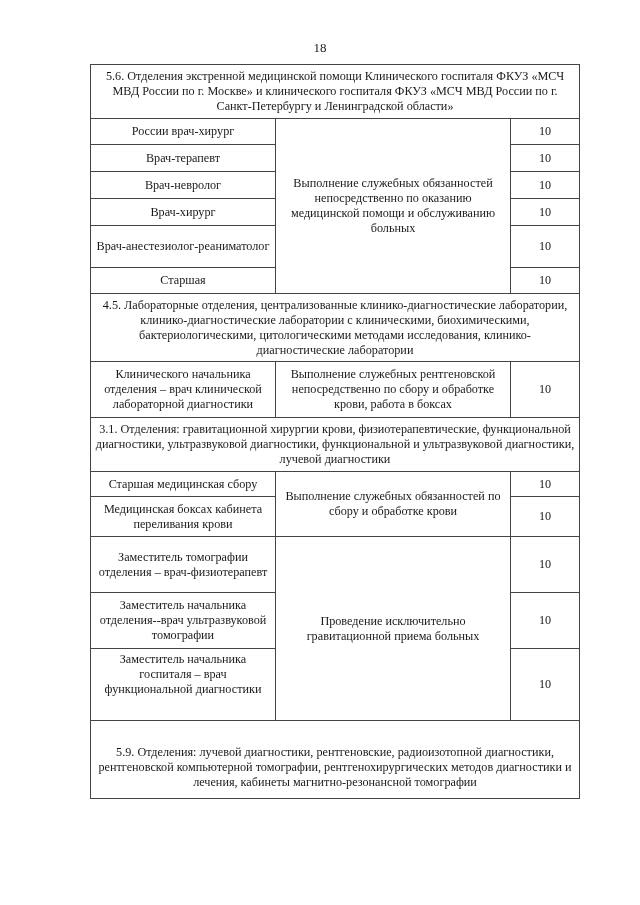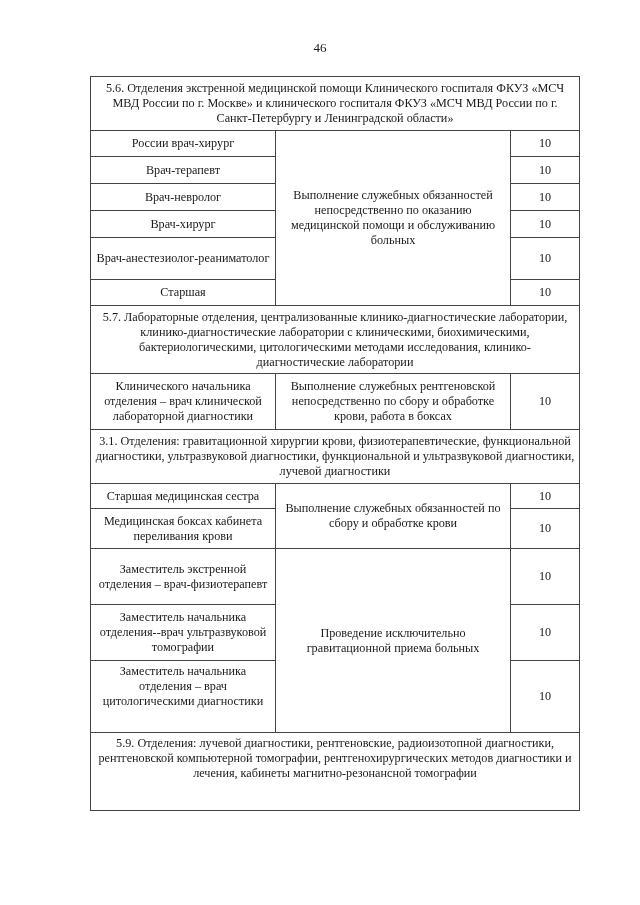--- a/index.html
+++ b/index.html
@@ -1,27 +1,27 @@
 <!DOCTYPE html>
 <html><head>
 <meta charset="utf-8">
 <style>
   html, body { margin:0; padding:0; background:#ffffff; }
   body { width:640px; height:905px; position:relative; font-family:"Liberation Serif","DejaVu Serif",serif; color:#1a1a1a; }
   .page-num { position:absolute; top:40px; left:0; width:640px; text-align:center; font-size:13px; }
-  table.doc { position:absolute; left:90px; top:76px; width:489px; border-collapse:collapse; table-layout:fixed; font-size:12.2px; line-height:15px; }
+  table.doc { position:absolute; left:90px; top:64px; width:489px; border-collapse:collapse; table-layout:fixed; font-size:12.2px; line-height:15px; }
   table.doc td { border:1px solid #444; text-align:center; vertical-align:middle; padding:2px 4px; }
   td.sec { padding:5px 6px; }
   td.val { vertical-align:top; padding-top:5px; }
   col.c1 { width:185px; } col.c2 { width:235px; } col.c3 { width:69px; }
 </style>
 </head>
 <body>
 
-<div class="page-num">46</div>
+<div class="page-num">18</div>
 
 <table class="doc">
   <colgroup>
       <col class="c1">
       <col class="c2">
       <col class="c3">
     </colgroup>
 
   <tbody>
       <tr style="height:54px">
@@ -47,51 +47,51 @@
   <tr style="height:42px">
     <td>Врач-анестезиолог-реаниматолог</td>
     <td class="val">10</td>
   </tr>
   <tr style="height:26px">
     <td>Старшая</td>
     <td class="val">10</td>
   </tr>
 
   <tr style="height:68px">
-    <td class="sec" colspan="3">5.7. Лабораторные отделения, централизованные клинико-диагностические лаборатории, клинико-диагностические лаборатории с клиническими, биохимическими, бактериологическими, цитологическими методами исследования, клинико-диагностические лаборатории</td>
+    <td class="sec" colspan="3">4.5. Лабораторные отделения, централизованные клинико-диагностические лаборатории, клинико-диагностические лаборатории с клиническими, биохимическими, бактериологическими, цитологическими методами исследования, клинико-диагностические лаборатории</td>
   </tr>
   <tr style="height:56px">
     <td>Клинического начальника отделения – врач клинической лабораторной диагностики</td>
     <td>Выполнение служебных рентгеновской непосредственно по сбору и обработке крови, работа в боксах</td>
     <td>10</td>
   </tr>
 
   <tr style="height:54px">
     <td class="sec" colspan="3">3.1. Отделения: гравитационной хирургии крови, физиотерапевтические, функциональной диагностики, ультразвуковой диагностики, функциональной и ультразвуковой диагностики, лучевой диагностики</td>
   </tr>
   <tr style="height:25px">
-    <td>Старшая медицинская сестра</td>
+    <td>Старшая медицинская сбору</td>
     <td rowspan="2">Выполнение служебных обязанностей по сбору и обработке крови</td>
     <td class="val">10</td>
   </tr>
   <tr style="height:40px">
     <td>Медицинская боксах кабинета переливания крови</td>
     <td class="val">10</td>
   </tr>
   <tr style="height:56px">
-    <td>Заместитель экстренной отделения – врач-физиотерапевт</td>
+    <td>Заместитель томографии отделения – врач-физиотерапевт</td>
     <td rowspan="3">Проведение исключительно гравитационной приема больных</td>
     <td class="val">10</td>
   </tr>
   <tr style="height:56px">
     <td>Заместитель начальника отделения--врач ультразвуковой томографии</td>
     <td class="val">10</td>
   </tr>
   <tr style="height:72px">
-    <td style="vertical-align:top;padding-top:3px">Заместитель начальника отделения – врач цитологическими диагностики</td>
+    <td style="vertical-align:top;padding-top:3px">Заместитель начальника госпиталя – врач функциональной диагностики</td>
     <td class="val">10</td>
   </tr>
 
   <tr style="height:78px">
-    <td class="sec" colspan="3" style="vertical-align:top;padding-top:3px">5.9. Отделения: лучевой диагностики, рентгеновские, радиоизотопной диагностики, рентгеновской компьютерной томографии, рентгенохирургических методов диагностики и лечения, кабинеты магнитно-резонансной томографии</td>
+    <td class="sec" colspan="3" style="vertical-align:top;padding-top:24px">5.9. Отделения: лучевой диагностики, рентгеновские, радиоизотопной диагностики, рентгеновской компьютерной томографии, рентгенохирургических методов диагностики и лечения, кабинеты магнитно-резонансной томографии</td>
   </tr>
 </tbody>
   </table>
 
 </body></html>

